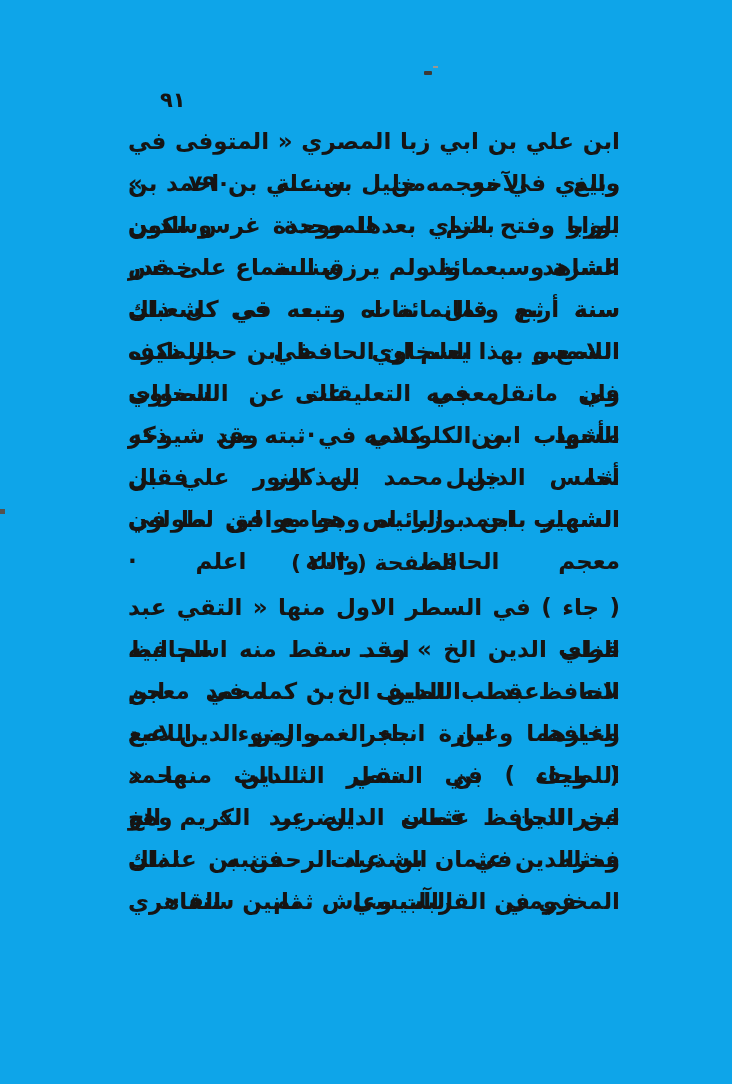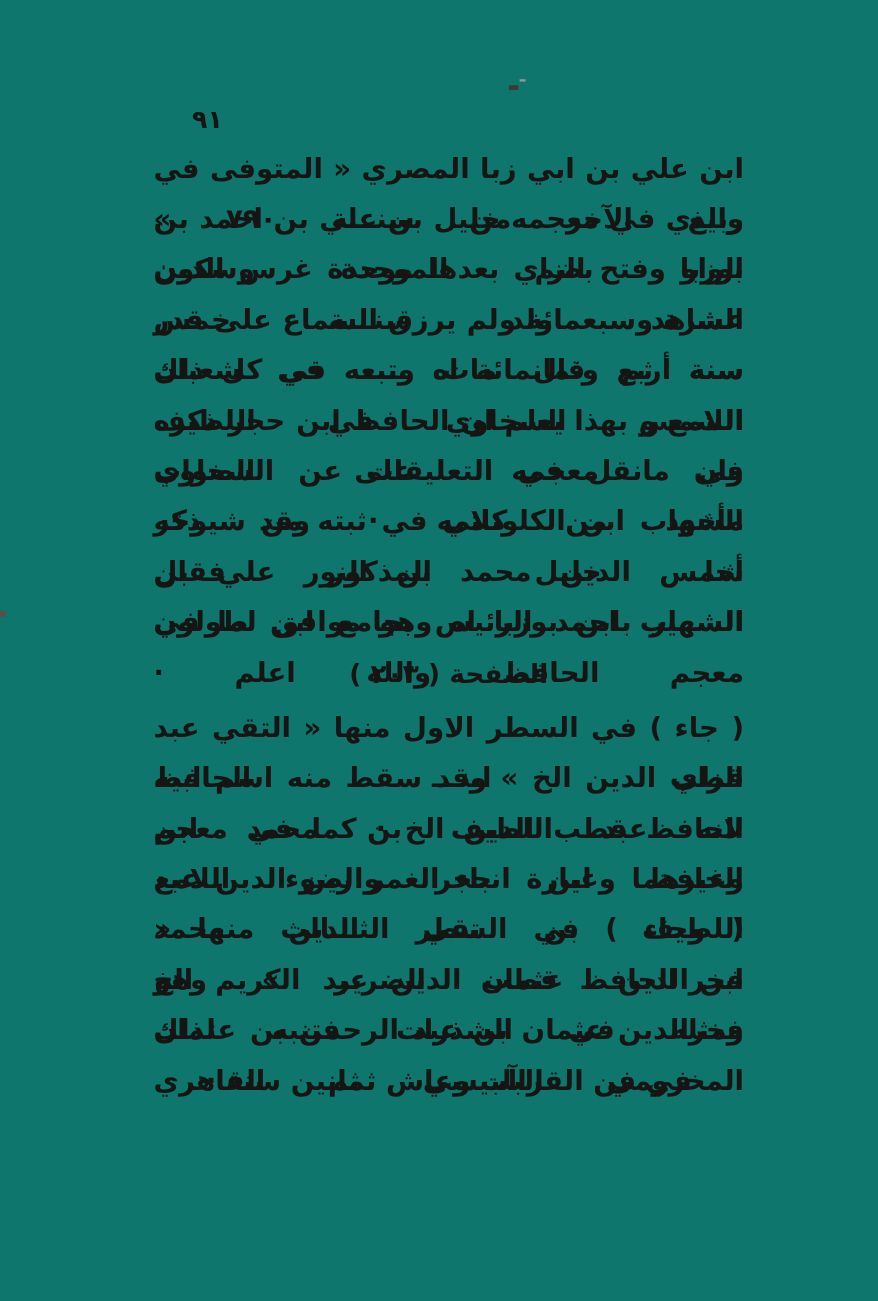--- a/index.html
+++ b/index.html
@@ -7,21 +7,21 @@
     padding: 0;
     width: 732px;
     height: 1084px;
     background: #fdfdfc;
     overflow: hidden;
   }
   .page {
     position: relative;
     width: 732px;
     height: 1084px;
-    background: #0f766e;
+    background: #0ea5e9;
     font-family: "DejaVu Sans", sans-serif;
     color: #151413;
   }
   .page-number {
     position: absolute;
     left: 160px;
     top: 88px;
     font-size: 21px;
     font-weight: 600;
     letter-spacing: 9px;

